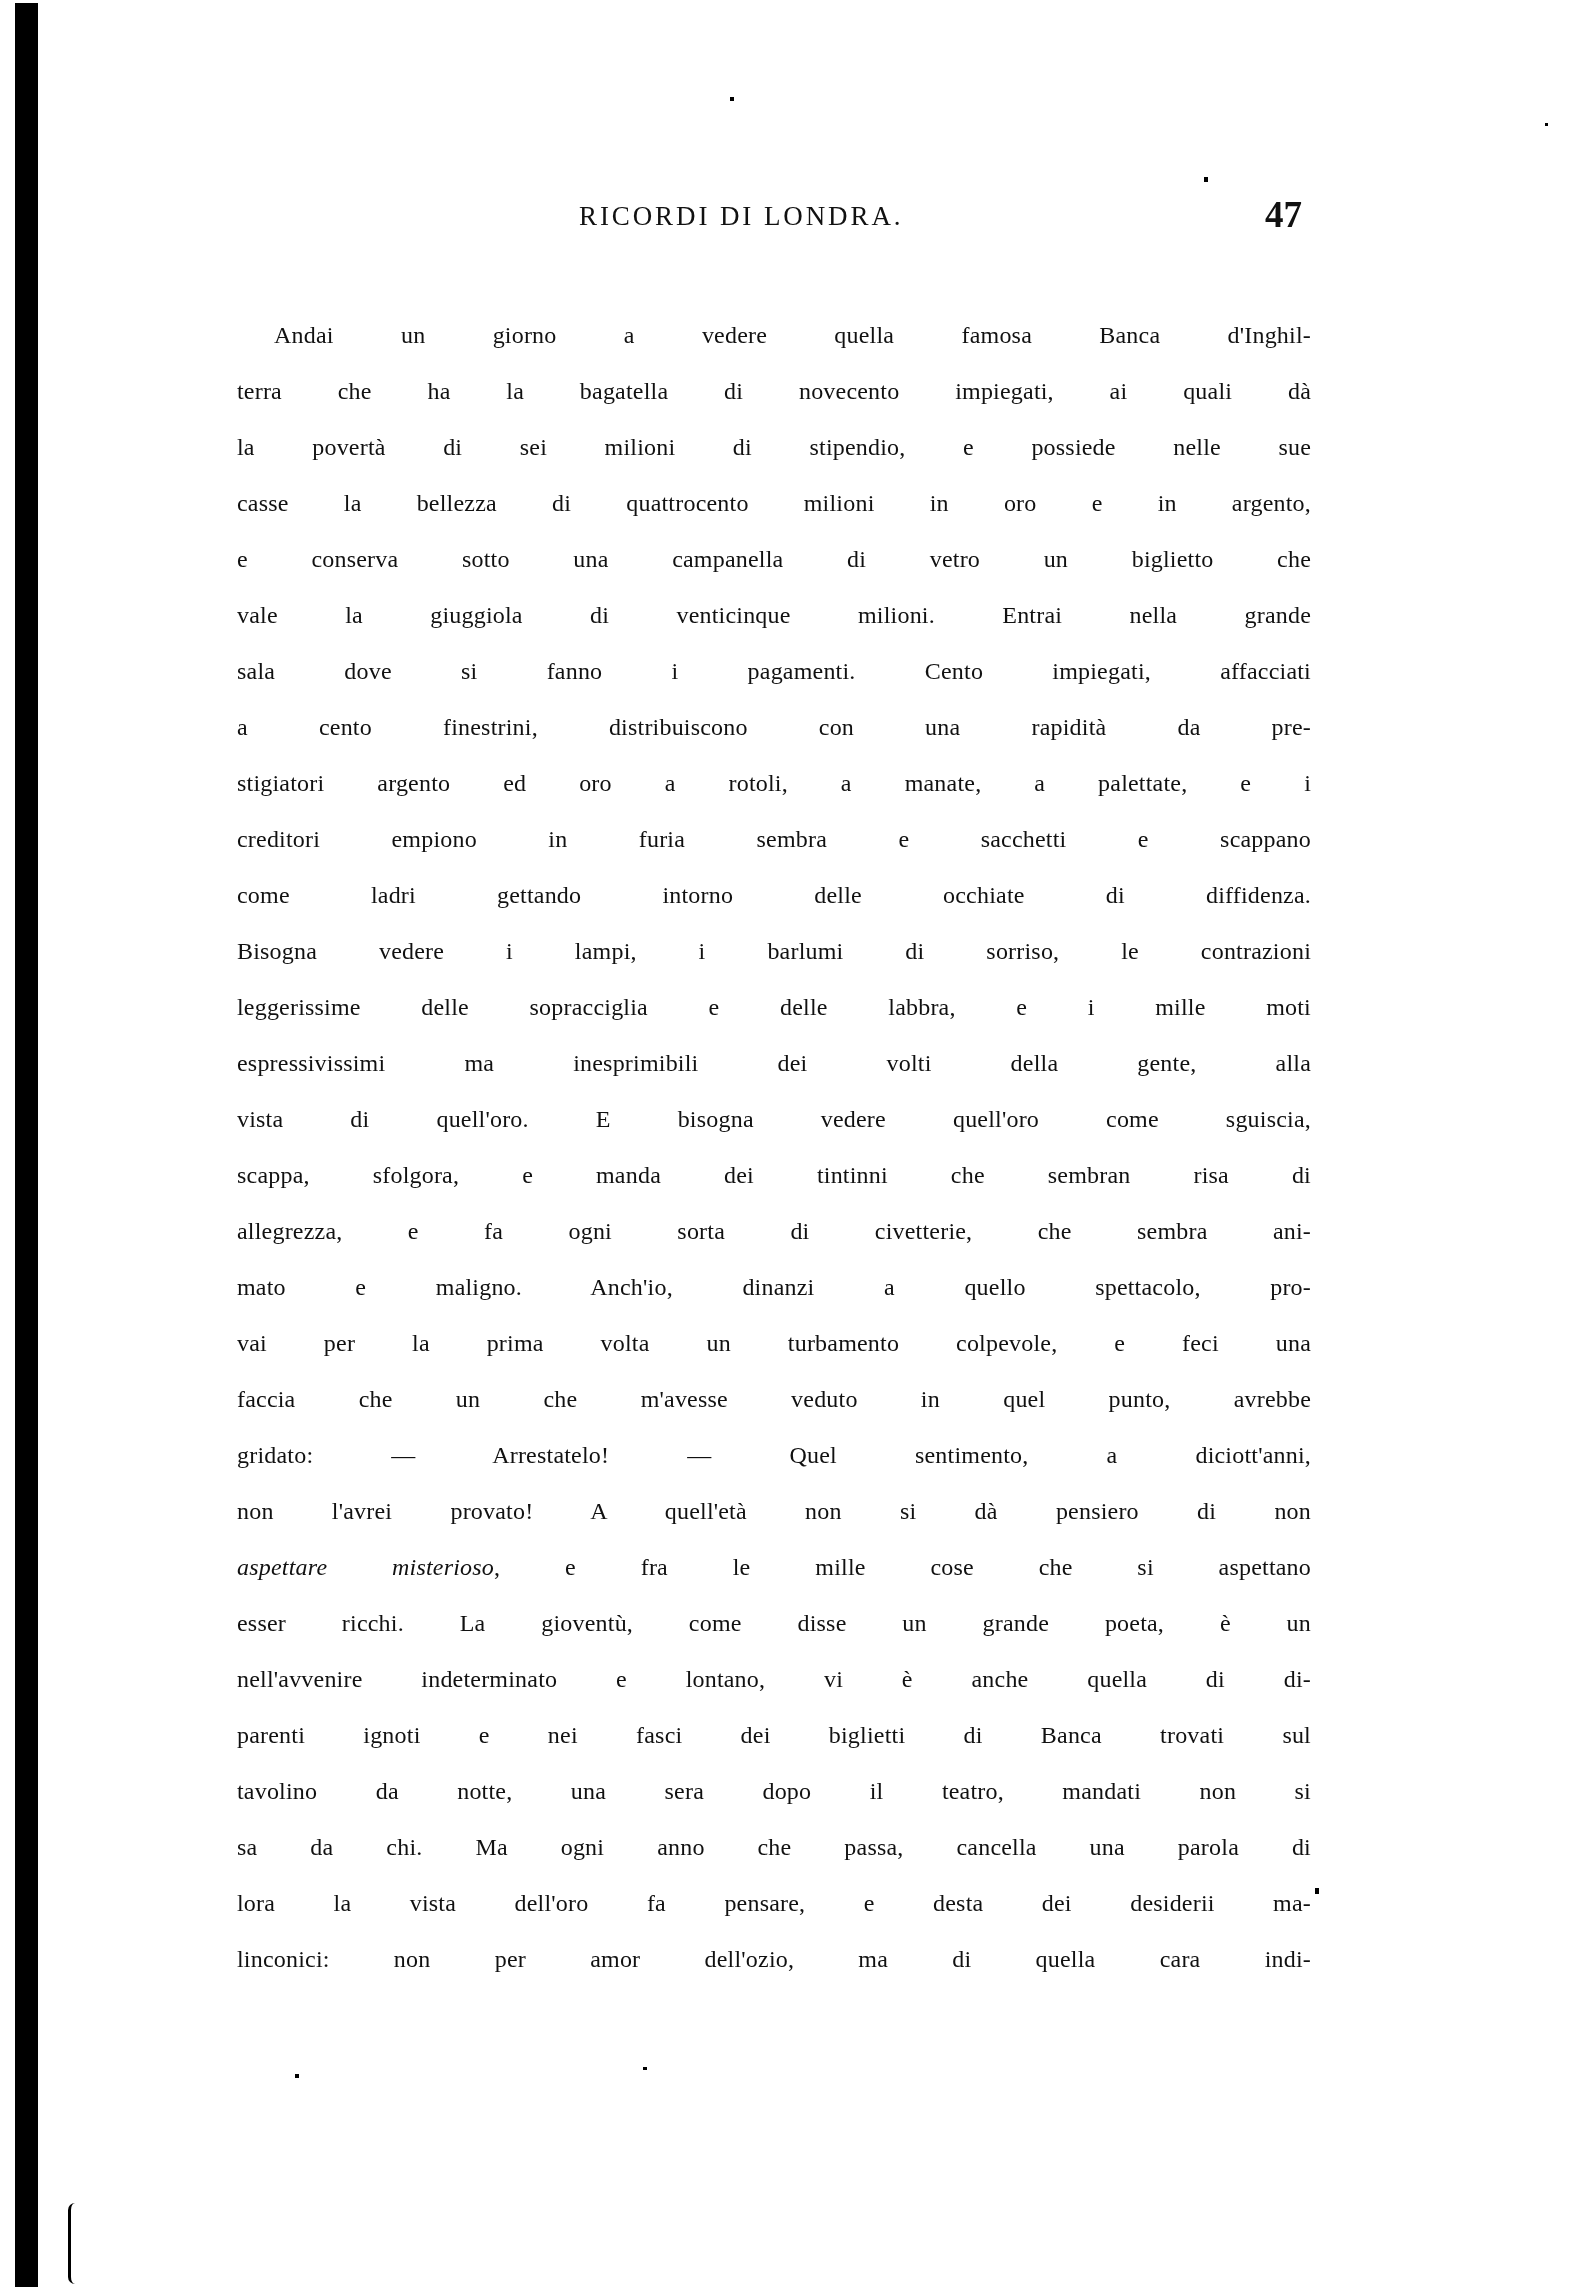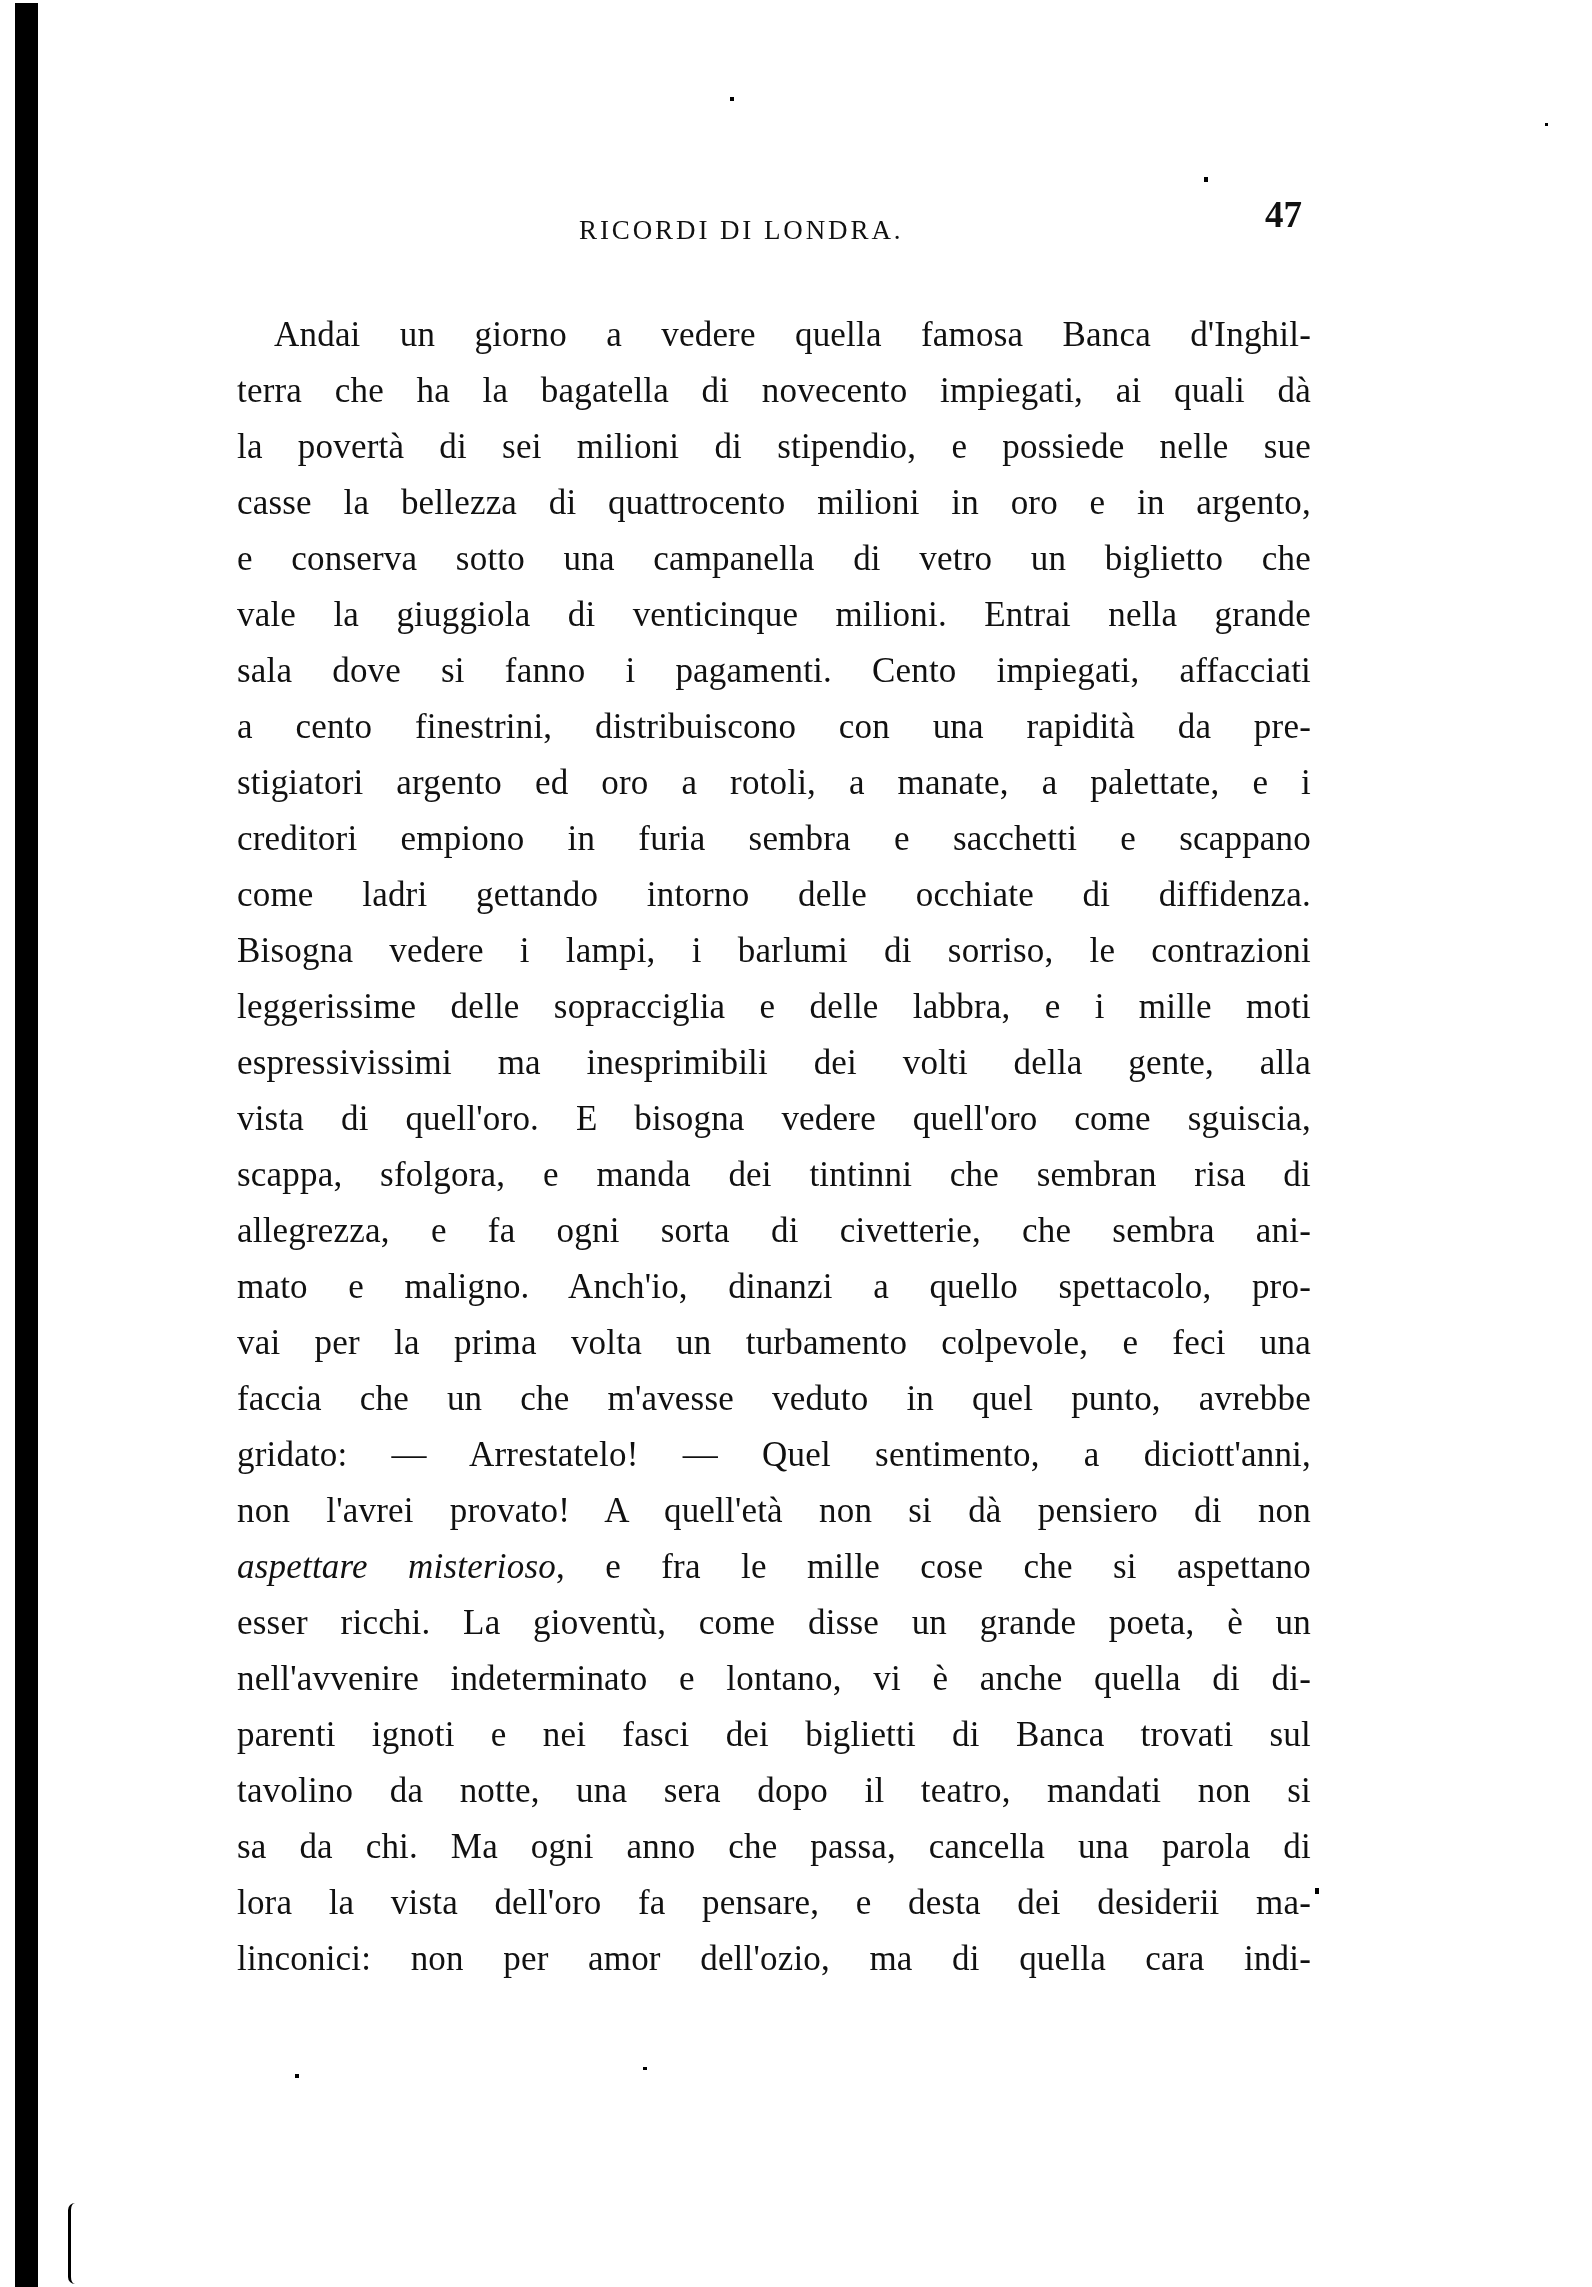--- a/index.html
+++ b/index.html
@@ -1,23 +1,23 @@
 <!DOCTYPE html>
 <html><head>
 <meta charset="utf-8">
 <style>
   html, body { margin:0; padding:0; background:#ffffff; }
   body { width:1592px; height:2287px; position:relative; overflow:hidden; font-family:"DejaVu Serif","Liberation Serif", serif; color:#111; }
   .binding-bar { position:absolute; left:14.5px; top:2.9px; width:23px; height:2284px; background:#000; }
   .bottom-mark { position:absolute; left:68px; top:2203px; width:3.9px; height:81px; border-left:3.9px solid #000; border-radius:39px 0 0 39px; }
   .running-head { position:absolute; top:193px; left:0; width:1592px; height:48px; }
-  .running-title { position:absolute; left:579px; top:7.7px; font-size:27px; letter-spacing:2.9px; font-family:"Liberation Serif", serif;margin-top:14px; }
+  .running-title { position:absolute; left:579px; top:7.7px; font-size:27px; letter-spacing:2.9px; font-family:"Liberation Serif", serif; }
   .page-number { position:absolute; left:1265px; top:0px; font-size:37px; font-weight:bold; font-family:"Liberation Serif", serif; }
   .page-body { position:absolute; left:237px; top:307px; width:1074px; }
-  .line { height:56px; line-height:56px; font-size:35px; white-space:nowrap; text-align:justify; text-align-last:justify; font-family:"Liberation Serif", serif; letter-spacing:0.2px; }
+  .line { height:56px; line-height:56px; font-size:24px; white-space:nowrap; text-align:justify; text-align-last:justify; font-family:"Liberation Serif", serif; letter-spacing:0.2px; }
   .line.indent { padding-left:37px; }
   .italic { font-style:italic; }
   .speck { position:absolute; background:#000; }
 </style>
 </head>
 <body>
 
 <div class="binding-bar"></div>
 <div class="bottom-mark"></div>
 

